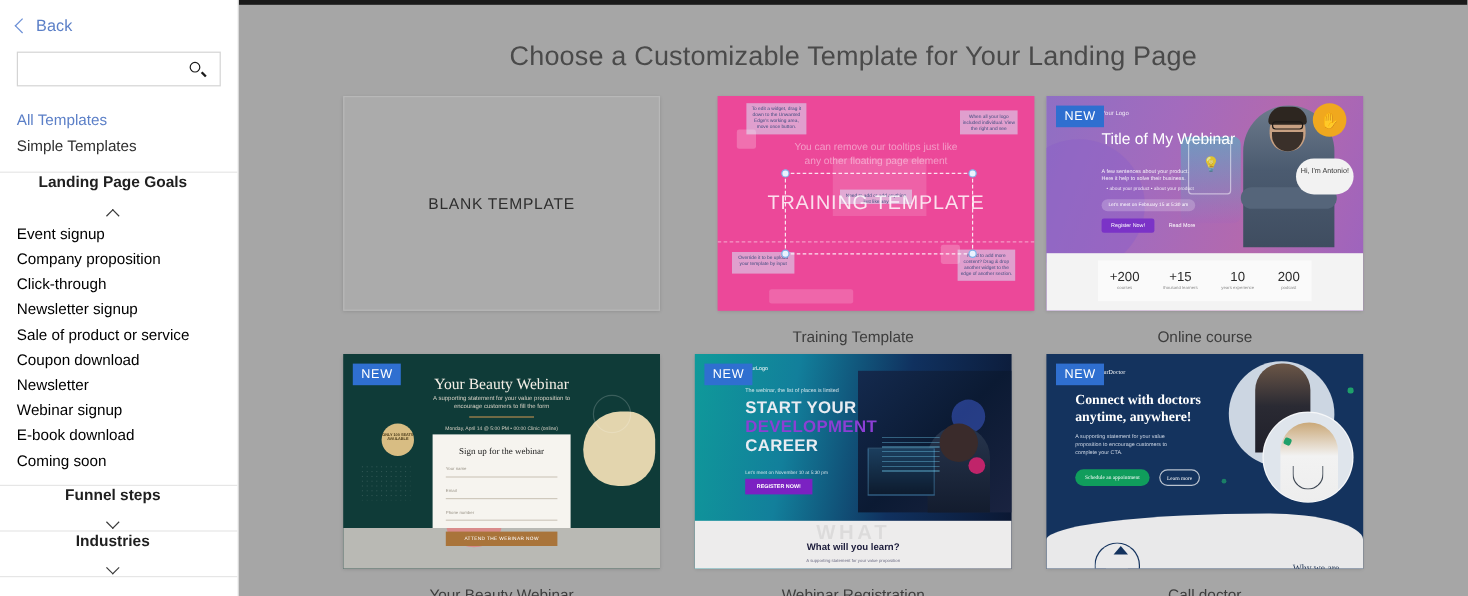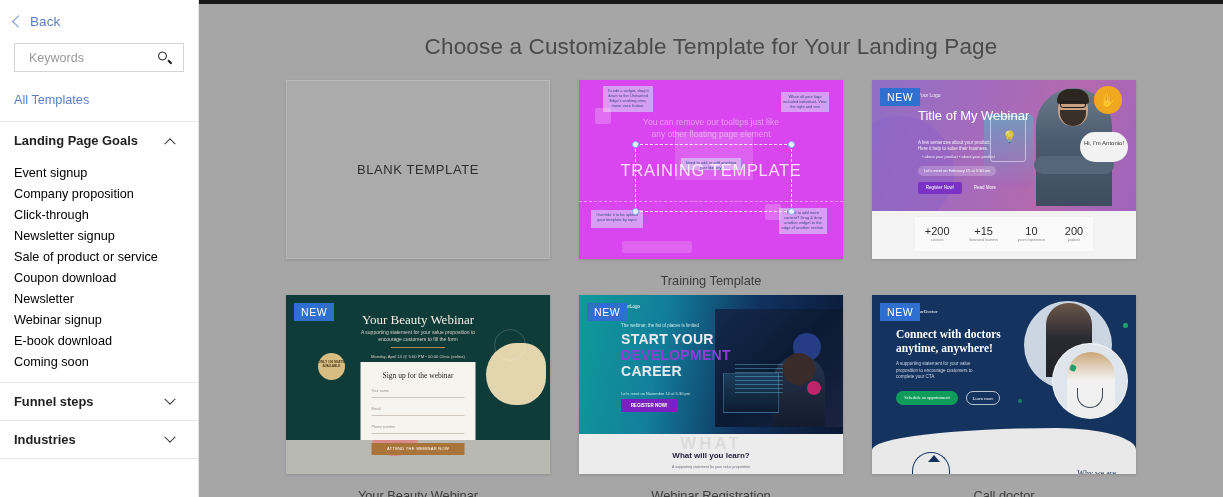--- a/index.html
+++ b/index.html
@@ -74,20 +74,21 @@
   }
   .nav-link.active { color: #5b7fc7; }
 
   .sect-divider { height: 1px; background: #e6e6e6; width: 100%; }
 
   .sect-head {
     height: 37px;
     display: flex; align-items: center; justify-content: space-between;
     padding: 0 24px 0 14px;
     cursor: pointer;
+    flex-direction: column;
   }
   .sect-head .t { font-size: 12.9px; font-weight: bold; color: #1f1f1f; }
   .caret {
     width: 8px; height: 8px;
     border-right: 1.6px solid #3a3a3a;
     border-bottom: 1.6px solid #3a3a3a;
     transform: rotate(45deg) translate(-2px,-2px);
   }
   .caret.up { transform: rotate(-135deg) translate(-2px,-2px); }
 
@@ -148,21 +149,21 @@
 
   .new-badge {
     position: absolute; top: 8px; left: 8px;
     background: #2f6fd0; color: #fff;
     font-size: 10.5px; letter-spacing: .6px;
     padding: 3px 7px 3px 7px;
     z-index: 9;
   }
 
   
-  .tt { background: #d946ef; }
+  .tt { background: #ec4899; margin-left: 19px; }
   .tt .hero-txt {
     position: absolute; top: 36px; left: 0; right: 0;
     text-align: center; color: rgba(255,255,255,.45);
     font-size: 8.5px; line-height: 12px;
   }
   .tt .center-label {
     position: absolute; top: 50%; left: 50%;
     transform: translate(-50%,-50%);
     color: rgba(255,255,255,.82);
     font-size: 16.5px; letter-spacing: .7px;
@@ -492,30 +493,30 @@
 
   <aside class="sidebar">
 
     <div class="back-row">
       <span class="chev-left"></span>
       <span class="back-label">Back</span>
     </div>
 
     <div class="search-wrap">
       <div class="search-box">
-        <input type="text" placeholder="Keywords" style="">
         <span class="mag">
           <span class="circ"></span>
             <span class="hdl"></span>
         </span>
       </div>
     </div>
 
     <div class="nav-top">
       <div class="nav-link active">All Templates</div>
+      <div class="nav-link">Simple Templates</div>
     </div>
 
     <div class="sect-divider"></div>
 
     <div class="sect-head">
       <span class="t">Landing Page Goals</span>
       <span class="caret up"></span>
     </div>
     <div class="sect-items">
       <div class="it">Event signup</div>
@@ -626,20 +627,21 @@
                 <div class="n">10</div>
                 <div class="l">years experience</div>
               </div>
               <div class="stat">
                 <div class="n">200</div>
                 <div class="l">podcast</div>
               </div>
             </div>
           </div>
         </div>
+        <div class="card-label">Online course</div>
       </div>
 
       <div class="cell">
         <div class="thumb bw">
           <span class="new-badge">NEW</span>
           <div class="sand"></div>
           <div class="leaf"></div>
           <div class="circ-out"></div>
           <div class="pink"></div>
           <div class="dots"></div>

